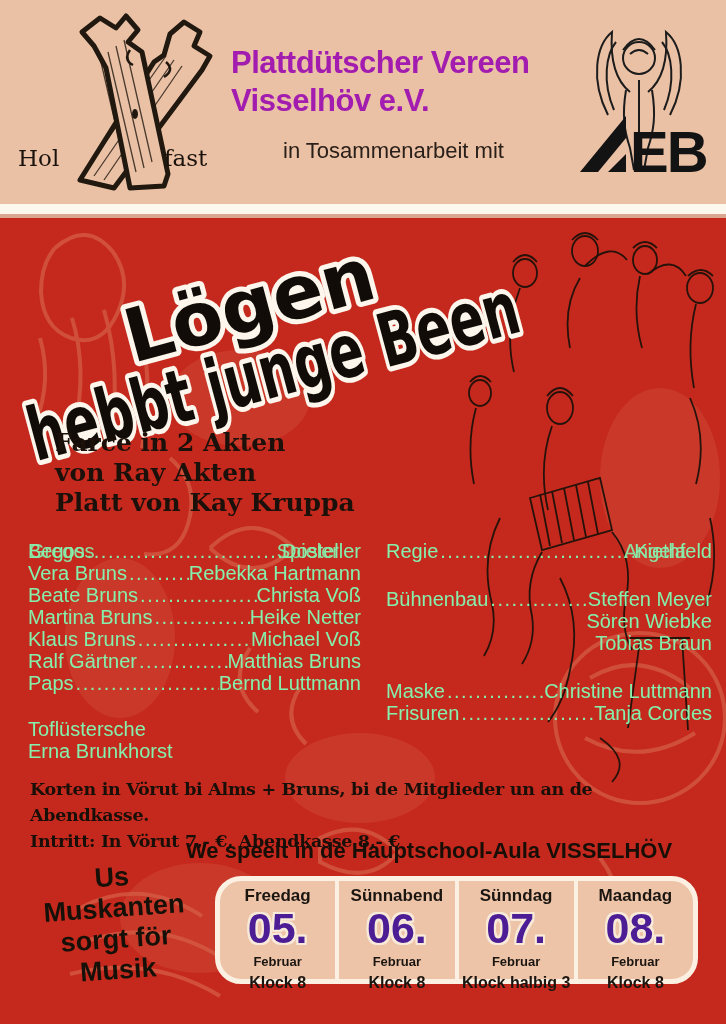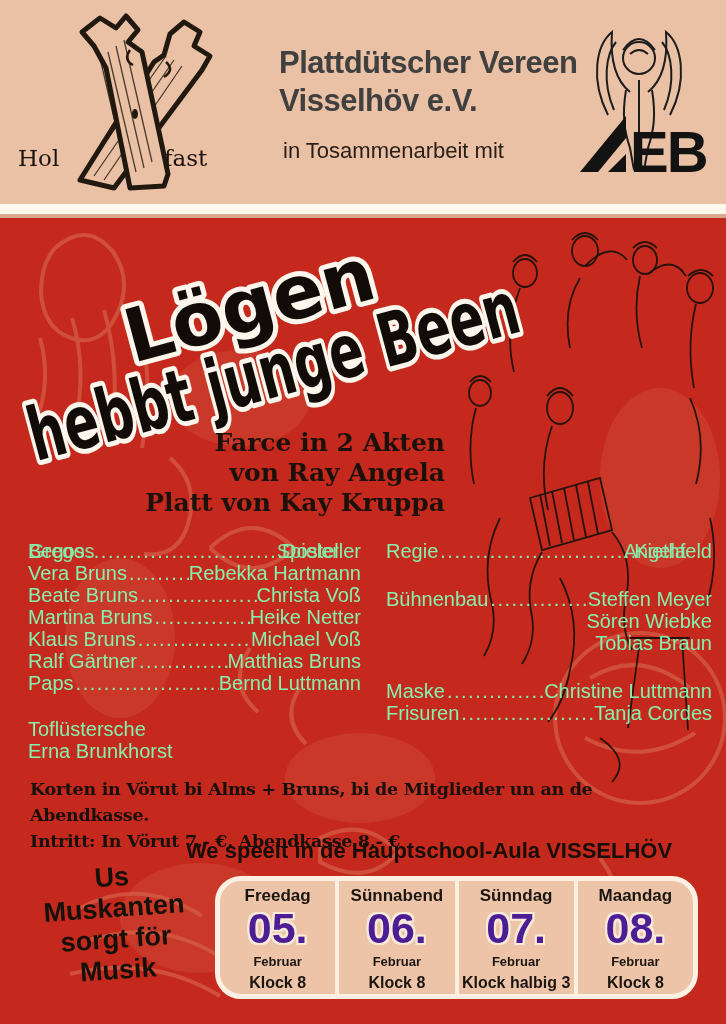--- a/index.html
+++ b/index.html
@@ -4,32 +4,32 @@
 <style>
   html,body{margin:0;padding:0;background:#555;}
   .page{position:relative;width:726px;height:1024px;overflow:hidden;background:#c5291d;
         font-family:"Liberation Sans",sans-serif;}
 
   
   .header{position:absolute;left:0;top:0;width:726px;height:204px;background:#ebc1a5;}
   .stripe-white{position:absolute;left:0;top:204px;width:726px;height:10px;background:#fdf8ee;}
   .stripe-tan{position:absolute;left:0;top:214px;width:726px;height:4px;background:#d9a88e;}
   .org-block{position:absolute;left:231px;top:44px;font-weight:bold;font-size:31px;line-height:38px;
-             color:#404040;letter-spacing:-.5px;margin-left:48px;}
+             color:#a21caf;letter-spacing:-.5px;}
   .coop{position:absolute;left:283px;top:138px;font-size:22px;color:#2a2019;}
   .logo{position:absolute;}
   .logo-holfast{left:14px;top:10px;}
   .logo-leb{left:560px;top:18px;}
 
   
   .artsvg{position:absolute;left:0;top:218px;}
   .title-text{font-family:"DejaVu Sans",sans-serif;font-weight:bold;fill:#120c08;
               stroke:#fdf6ec;stroke-width:10;paint-order:stroke;stroke-linejoin:round;}
 
-  .subtitle{position:absolute;left:55px;top:428px;width:390px;text-align:right;
+  .subtitle{position:absolute;left:55px;top:428px;width:390px;text-align:left;
             font-family:"DejaVu Serif",serif;font-weight:bold;font-size:25px;line-height:30px;color:#1c110a;}
 
   
   .cast{position:absolute;top:540px;font-size:20px;color:#86efac;}
   .cast-left{left:28px;width:333px;}
   .cast-right{left:386px;width:326px;}
   .cast-row{display:flex;align-items:baseline;line-height:22px;height:22px;white-space:nowrap;}
   .cast-row .dots{flex:1;overflow:hidden;white-space:nowrap;letter-spacing:1.5px;padding:0 2px;}
   .cast-row .cname{white-space:nowrap;}
   .name-only{text-align:right;line-height:22px;height:22px;}
@@ -39,21 +39,21 @@
   .ol-left{left:1px;} .ol-right{right:22px;} .ol-regie{right:26px;}
 
   
   .tickets{position:absolute;left:30px;top:776px;width:672px;font-family:"DejaVu Serif",serif;
            font-weight:bold;font-size:17.5px;line-height:26px;letter-spacing:-.3px;color:#180f08;}
   .venue{position:absolute;left:186px;top:838px;font-weight:bold;font-size:22px;color:#170e07;}
   .music{position:absolute;left:15px;top:862px;width:200px;text-align:center;font-weight:bold;
          font-size:27px;line-height:31px;color:#151008;transform:rotate(-4deg);}
 
   
-  .panel{position:absolute;left:215px;top:876px;width:483px;height:123px;background:#eec4a9;
+  .panel{position:absolute;left:215px;top:876px;width:483px;height:108px;background:#eec4a9;
          border:5px solid #fbf0e2;border-radius:26px;display:flex;box-sizing:border-box;}
   .date-col{flex:1;text-align:center;padding-top:5px;color:#1b1510;}
   .date-col + .date-col{border-left:4px solid #fbf0e2;}
   .weekday{font-size:17px;font-weight:bold;line-height:20px;}
   .day{font-size:43px;font-weight:bold;line-height:44px;color:#4c1d95;
        text-shadow:-2px -2px 0 #f7ead9,2px -2px 0 #f7ead9,-2px 2px 0 #f7ead9,2px 2px 0 #f7ead9,
                    0 -2px 0 #f7ead9,0 2px 0 #f7ead9,-2px 0 0 #f7ead9,2px 0 0 #f7ead9;}
   .month{font-size:13px;font-weight:bold;line-height:23px;}
   .time{font-size:16px;font-weight:bold;line-height:19px;}
 
@@ -156,21 +156,21 @@
     </g>
   </svg>
 
   <svg class="artsvg" width="726" height="806" viewBox="0 0 726 806" style="pointer-events:none;">
     <text class="title-text" transform="translate(256,112) rotate(-15)" text-anchor="middle" font-size="74" textLength="255" lengthAdjust="spacingAndGlyphs">Lögen</text>
     <text class="title-text" transform="translate(280,178) rotate(-15)" text-anchor="middle" font-size="74" textLength="505" lengthAdjust="spacingAndGlyphs">hebbt junge Been</text>
   </svg>
 
   <div class="subtitle">
     <div>Farce in 2 Akten</div>
-    <div>von Ray Angela</div>
+    <div>von Ray Akten</div>
     <div>Platt von Kay Kruppa</div>
   </div>
 
   <div class="cast cast-left">
     <div class="cast-row glitch">
       <span class="role">Begos</span>
       <span class="dots">........................................................................................................</span>
       <span class="cname">Dosteller</span>
       <span class="ol ol-left">Gregos</span>
       <span class="ol ol-right">Spieler</span>

